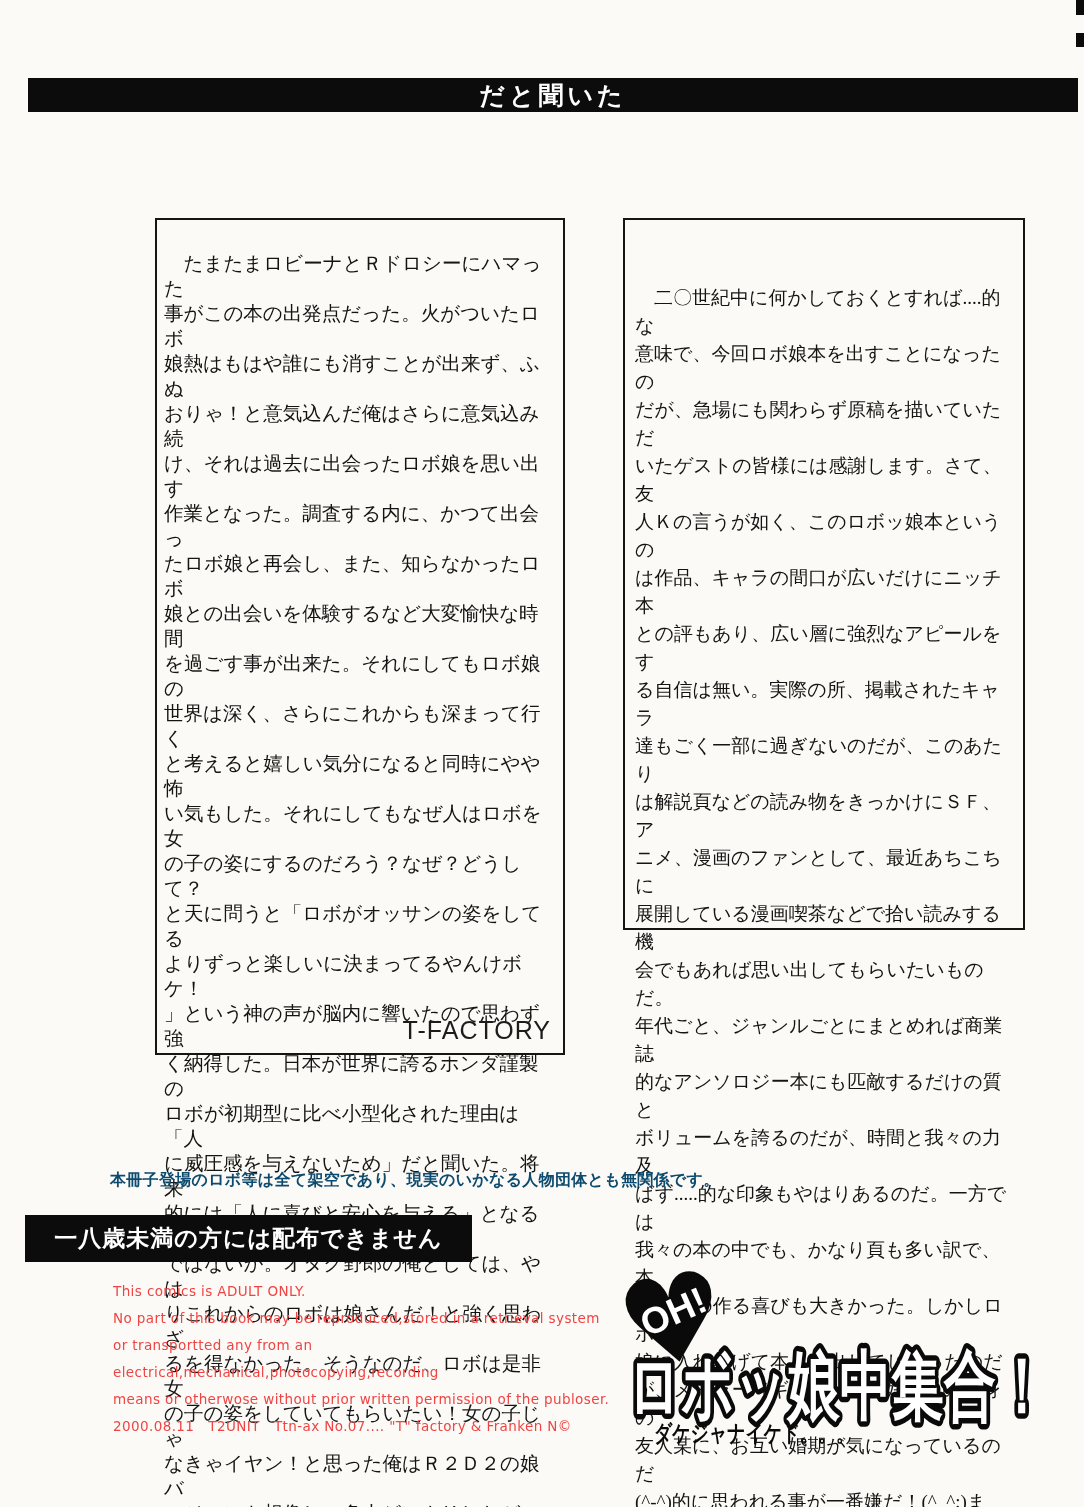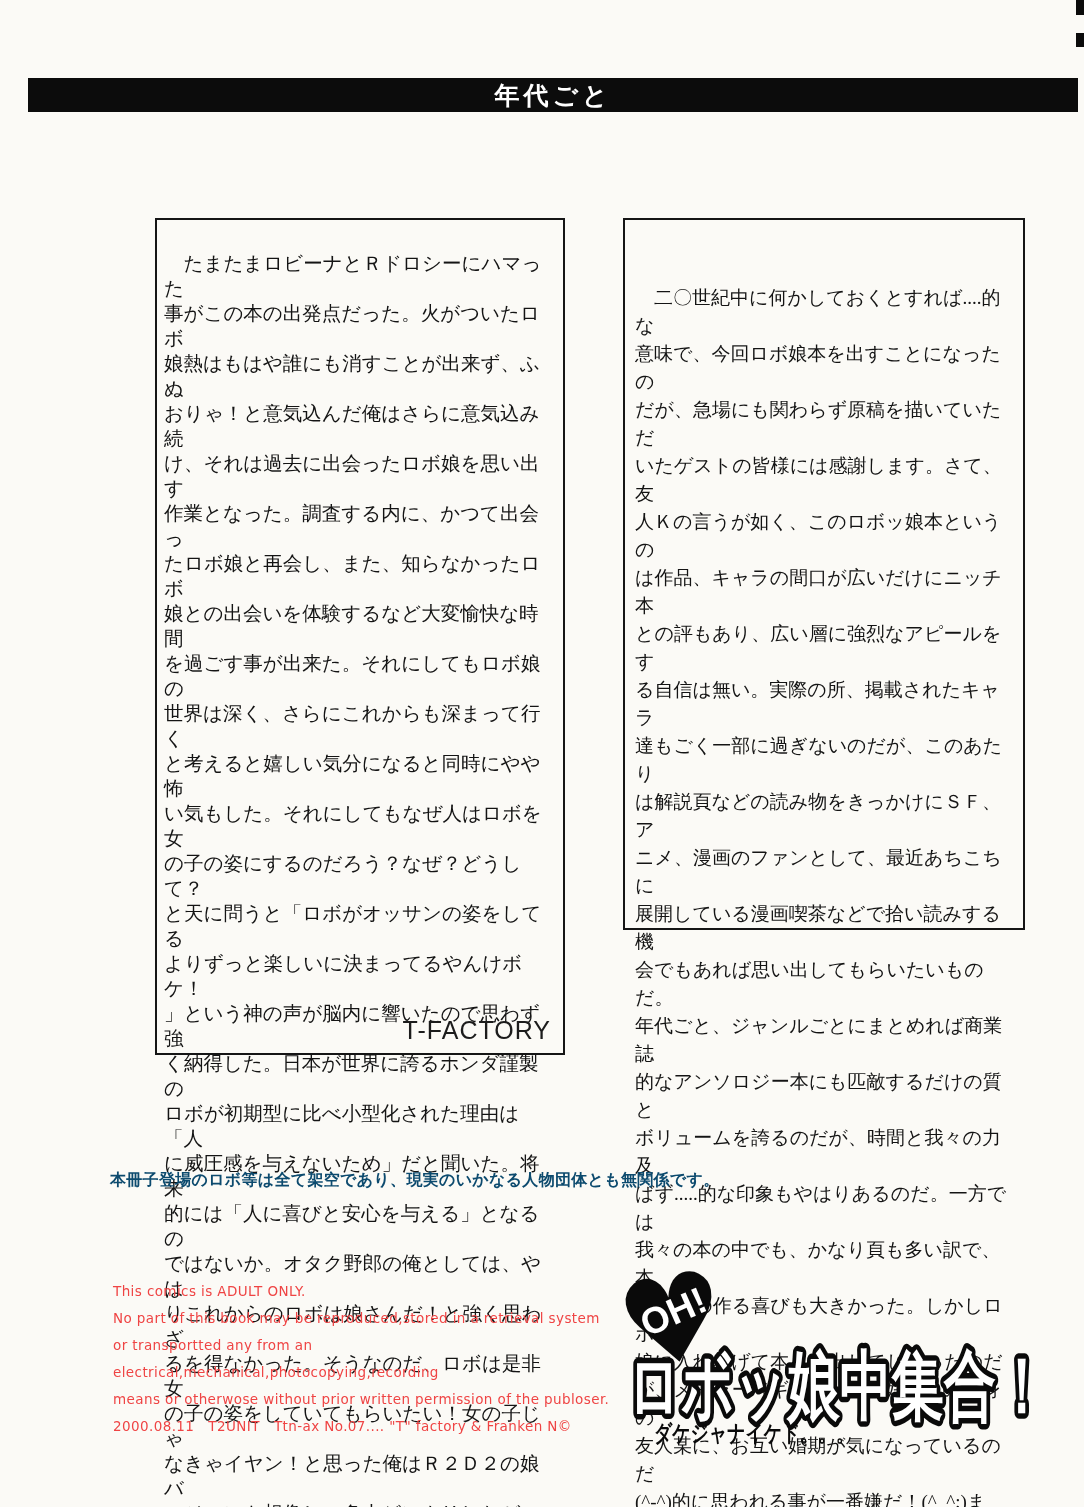--- a/index.html
+++ b/index.html
@@ -73,21 +73,21 @@
 </style>
 </head>
 <body>
 
 <div class="page">
 
   <div class="edge-mark m1"></div>
   <div class="edge-mark m2"></div>
 
   <div class="header-bar">
-    <span class="title">年代ごと</span>
+    <span class="title">だと聞いた</span>
   </div>
 
   <div class="textbox left">
     <span>　たまたまロビーナとＲドロシーにハマった
 事がこの本の出発点だった。火がついたロボ
 娘熱はもはや誰にも消すことが出来ず、ふぬ
 おりゃ！と意気込んだ俺はさらに意気込み続
 け、それは過去に出会ったロボ娘を思い出す
 作業となった。調査する内に、かつて出会っ
 たロボ娘と再会し、また、知らなかったロボ
@@ -142,20 +142,23 @@
 としての作る喜びも大きかった。しかしロボ
 娘に入れあげて本まで出してしまったのだ
 が、メモラー（ギャルゲー愛好家）の独身の
 友人某に、お互い婚期が気になっているのだ
 (^-^)的に思われる事が一番嫌だ！(^_^;)まあ、
 これは言い訳にすぎないが.......</span>
   </div>
 
   <div class="disclaimer">本冊子登場のロボ等は全て架空であり、現実のいかなる人物団体とも無関係です。</div>
 
+  <div class="age-banner">
+    <span class="banner-text">一八歳未満の方には配布できません</span>
+  </div>
 
   <div class="colophon">This comics is ADULT ONLY.
 No part of this book may be reproduced,stored in a retrieval system
 or transportted any from an electrical,mechanical,photocopying,recording
 means or otherwose without prior written permission of the publoser.
 2000.08.11   T2UNIT   Ttn-ax No.07.... "T" factory &amp; Franken N©</div>
 
   <div class="logo">
     <svg width="450" height="195" viewBox="0 0 450 195" xmlns="http://www.w3.org/2000/svg">
       <g transform="rotate(-10 55 55)">

